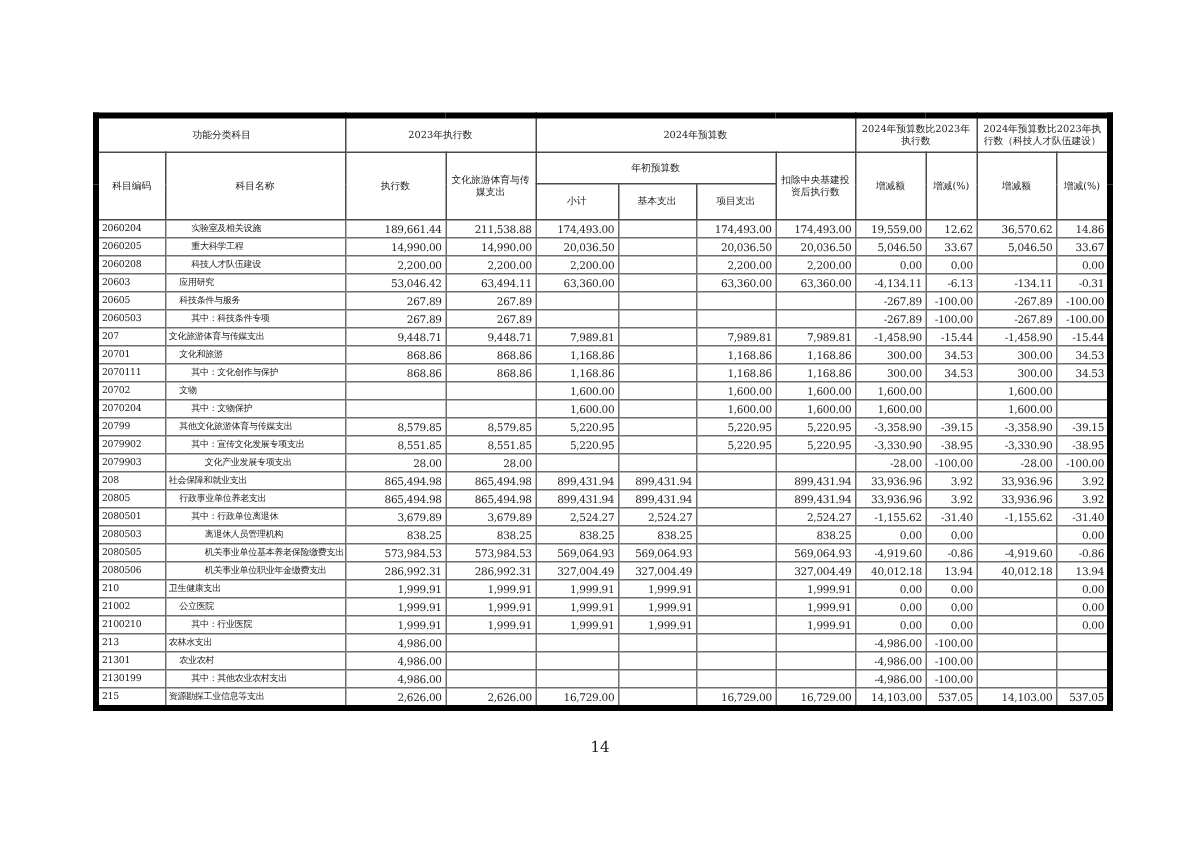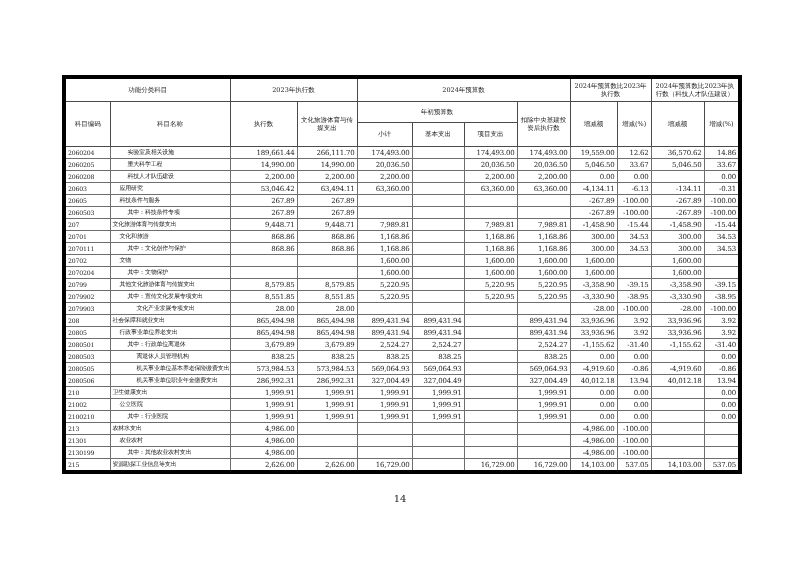--- a/index.html
+++ b/index.html
@@ -89,21 +89,21 @@
         <th>小计</th>
         <th>基本支出</th>
         <th>项目支出</th>
       </tr>
     </thead>
     <tbody>
         <tr>
           <td class="code">2060204</td>
           <td class="name lvl2">实验室及相关设施</td>
           <td class="num">189,661.44</td>
-          <td class="num">266,111.70</td>
+          <td class="num">211,538.88</td>
           <td class="num">174,493.00</td>
           <td class="num"></td>
           <td class="num">174,493.00</td>
           <td class="num">174,493.00</td>
           <td class="num">19,559.00</td>
           <td class="num">12.62</td>
           <td class="num">36,570.62</td>
           <td class="num">14.86</td>
         </tr>
         <tr>

